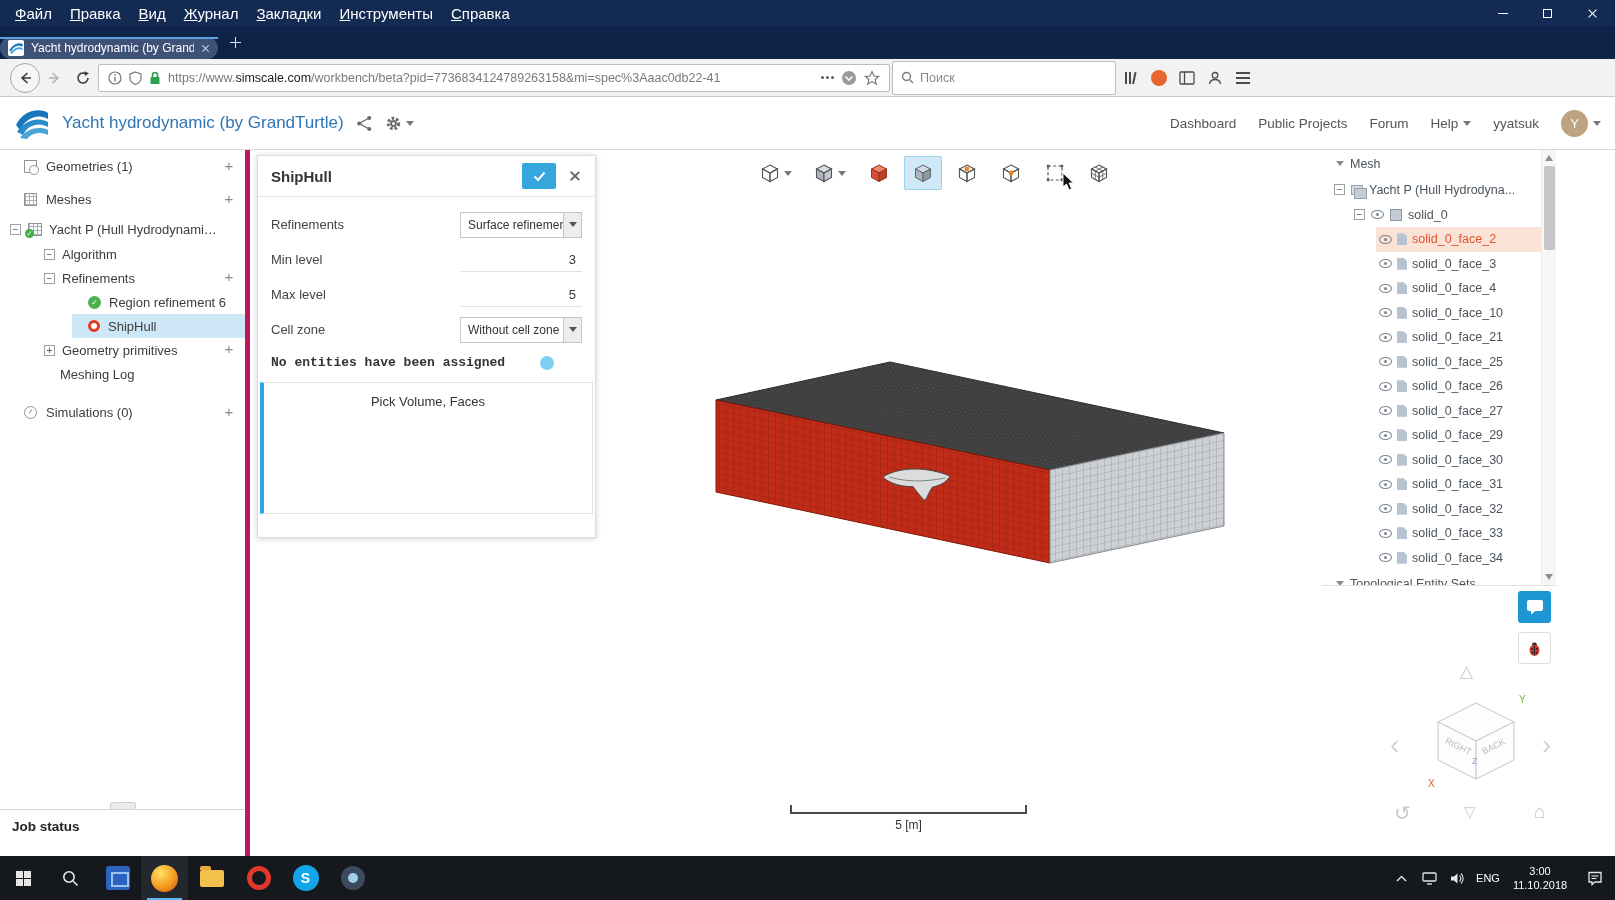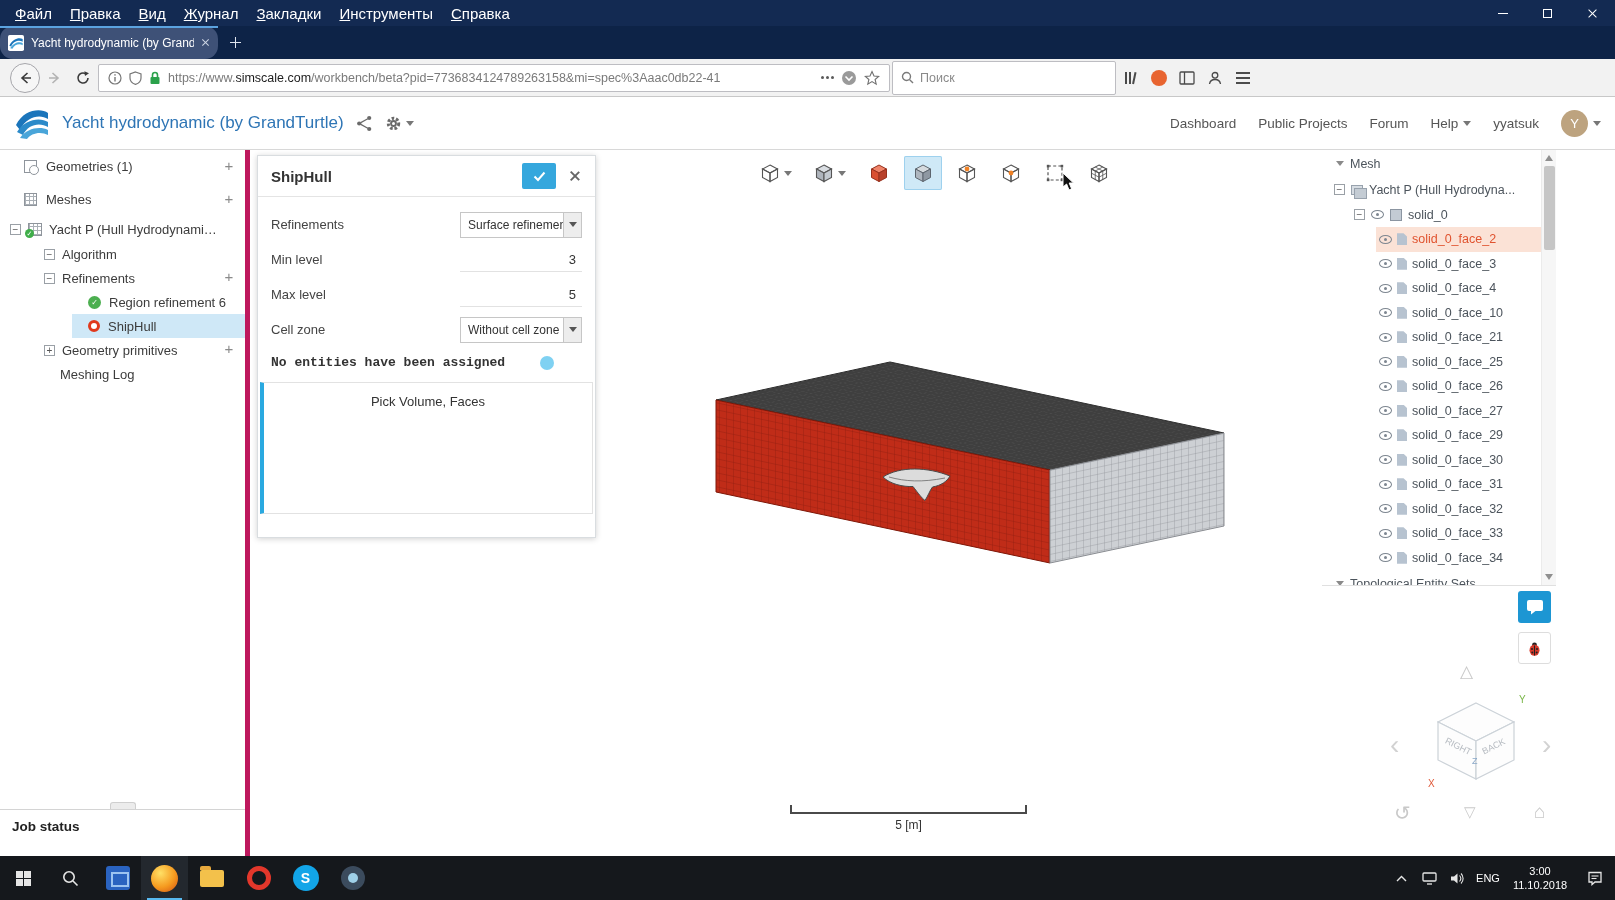--- a/index.html
+++ b/index.html
@@ -14,21 +14,21 @@
   .win-controls { margin-left:auto; display:flex; height:26px; }
   .win-btn { width:45px; height:26px; display:flex; align-items:center; justify-content:center; }
   .g-min { width:10px; height:1px; background:#fff; }
   .g-max { width:9px; height:9px; border:1px solid #fff; }
   .g-close { position:relative; width:11px; height:11px; }
   .g-close::before,.g-close::after { content:""; position:absolute; left:5px; top:0; width:1px; height:11px; background:#fff; }
   .g-close::before { transform:rotate(45deg);} .g-close::after { transform:rotate(-45deg);}
 
   
   .tabbar { height:33px; background:#0d2347; display:flex; align-items:flex-end; flex:0 0 auto; }
-  .tab { width:218px; height:33px; background:#3e5177; color:#fff; font-size:12px; display:flex; align-items:center; gap:7px; padding:9px 8px; position:relative;border-radius:13px; }
+  .tab { width:218px; height:22px; background:#3e5177; color:#fff; font-size:12px; display:flex; align-items:center; gap:7px; padding:9px 8px; position:relative;border-radius:13px; }
   .tab::before { content:""; position:absolute; top:0; left:0; right:0; height:2px; background:#5ba3e0; }
   .tab-title { flex:1; white-space:nowrap; overflow:hidden; }
   .g-x { position:relative; width:9px; height:9px; flex:0 0 auto; }
   .g-x::before,.g-x::after { content:""; position:absolute; left:4px; top:0; width:1px; height:9px; background:#cfd6e4; }
   .g-x::before { transform:rotate(45deg);} .g-x::after { transform:rotate(-45deg);}
   .newtab { width:34px; height:33px; display:flex; align-items:center; justify-content:center; position:relative; }
   .g-plus { position:relative; width:11px; height:11px; }
   .g-plus::before { content:""; position:absolute; left:0; top:5px; width:11px; height:1px; background:#dfe5ef; }
   .g-plus::after { content:""; position:absolute; left:5px; top:0; width:1px; height:11px; background:#dfe5ef; }
 
@@ -386,20 +386,25 @@
         <span class="ttext">ShipHull</span>
       </div>
       <div class="trow lvl2">
         <span class="exp p"></span>
         <span class="ttext">Geometry primitives</span>
         <span class="addbtn"></span>
       </div>
       <div class="trow leaf">
         <span class="ttext">Meshing Log</span>
       </div>
+      <div class="trow sec sim">
+        <span class="sec-ic sec-sim"></span>
+        <span class="ttext">Simulations (0)</span>
+        <span class="addbtn"></span>
+      </div>
       <div class="sb-bottom">
         <div class="handle"></div>
         <div class="jobbar"><span>Job status</span></div>
       </div>
     </div>
 
     <div class="main">
 
       <svg class="scene" width="1365" height="706" viewBox="0 0 1365 706">
         <defs>

